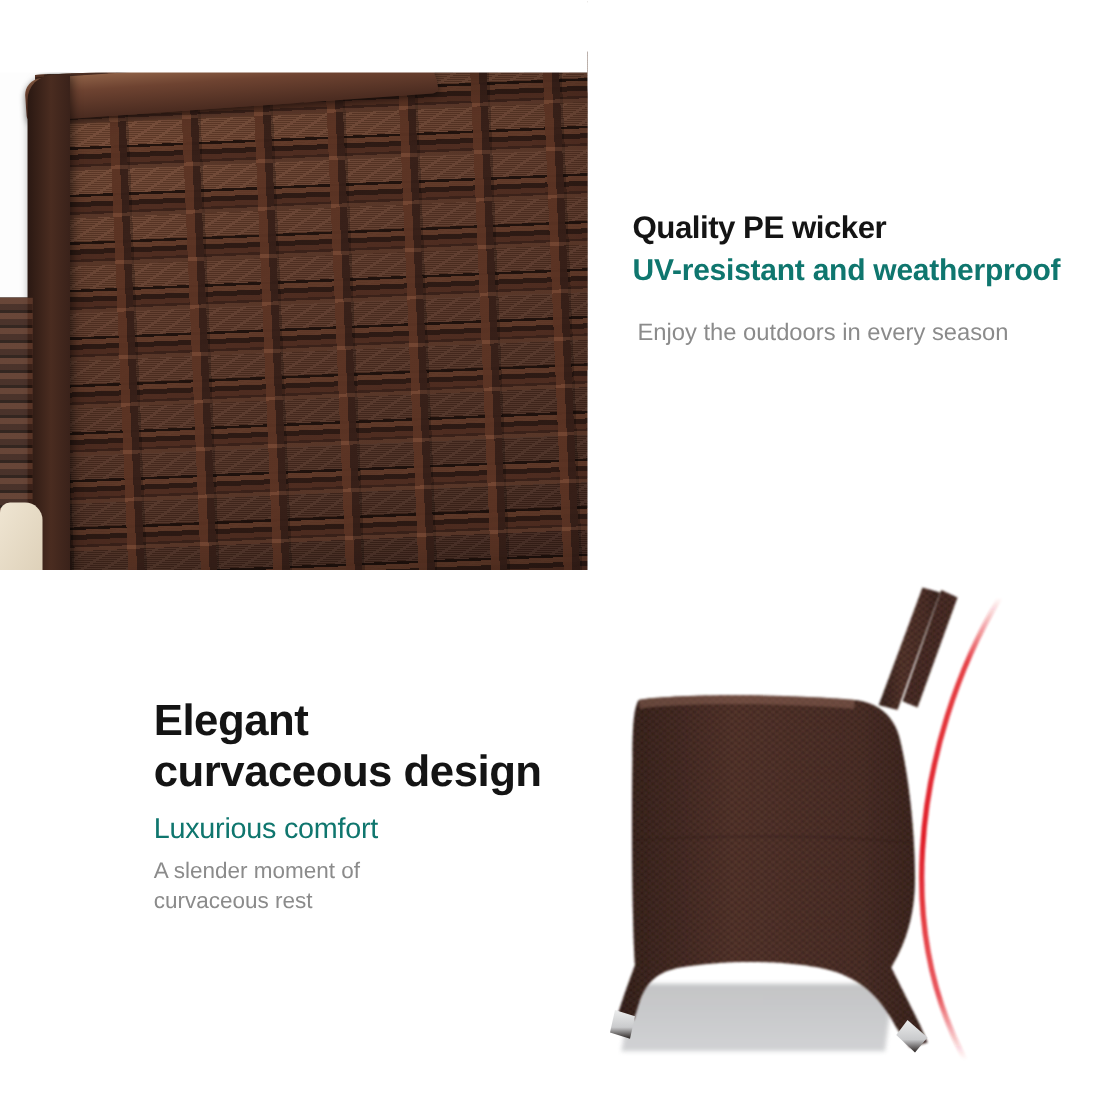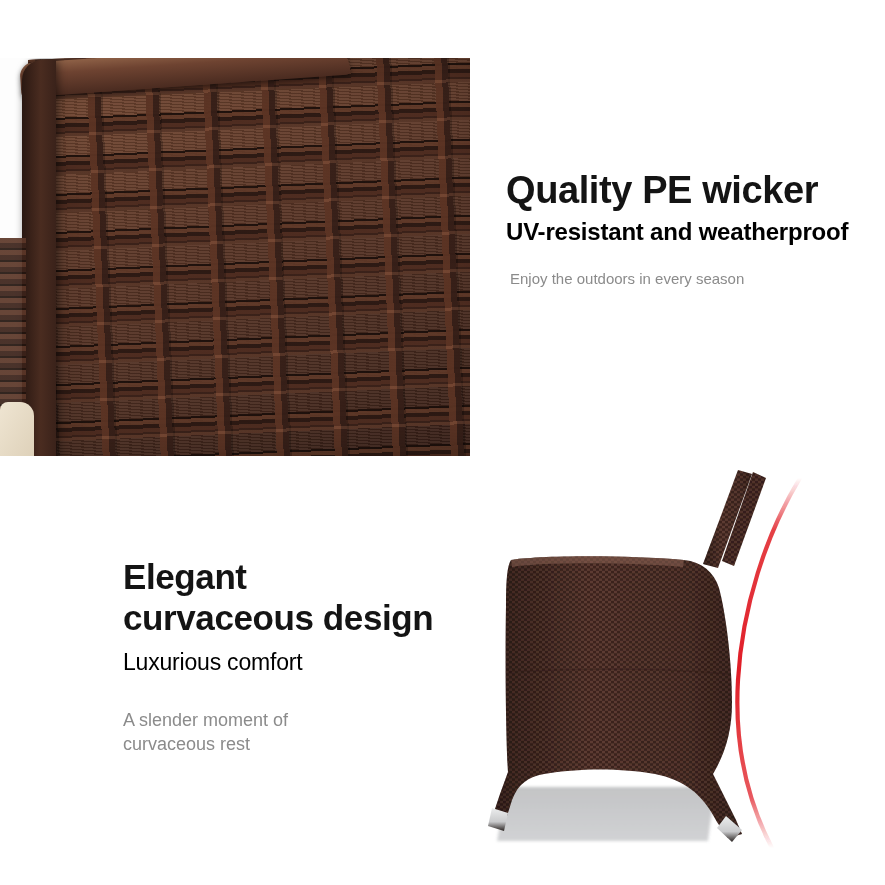--- a/index.html
+++ b/index.html
@@ -169,37 +169,37 @@
 
   
   .block-wicker {
     position: absolute;
     left: 506px;
     top: 168px;
     width: 370px;
   }
   .head-xl {
     margin: 0;
-    font-size: 38px;
+    font-size: 25px;
     font-weight: 700;
     letter-spacing: -.4px;
     color: #141414;
     line-height: 1.16;
   }
   .head-md {
     margin: 6px 0 0 0;
     font-size: 24px;
     font-weight: 600;
     letter-spacing: -.2px;
-    color: #000000;
+    color: #0f766e;
     line-height: 1.2;
   }
   .sub-grey {
     margin: 22px 0 4px 4px;
-    font-size: 15px;
+    font-size: 19px;
     font-weight: 400;
     color: #8b8b8b;
     line-height: 1.35;
   }
 
   
   .block-design {
     position: absolute;
     left: 123px;
     top: 556px;
@@ -208,21 +208,21 @@
   .block-design .head-xl {
     font-size: 35px;
     line-height: 1.18;
   }
   .block-design .head-md {
     margin-top: 10px;
     font-size: 23px;
     font-weight: 500;
   }
   .block-design .sub-grey {
-    margin: 32px 0 0 0;
+    margin: 8px 0 0 0;
     font-size: 18px;
   }
 
   
   .photo-chair {
     position: absolute;
     left: 470px;
     top: 456px;
     width: 415px;
     height: 429px;

